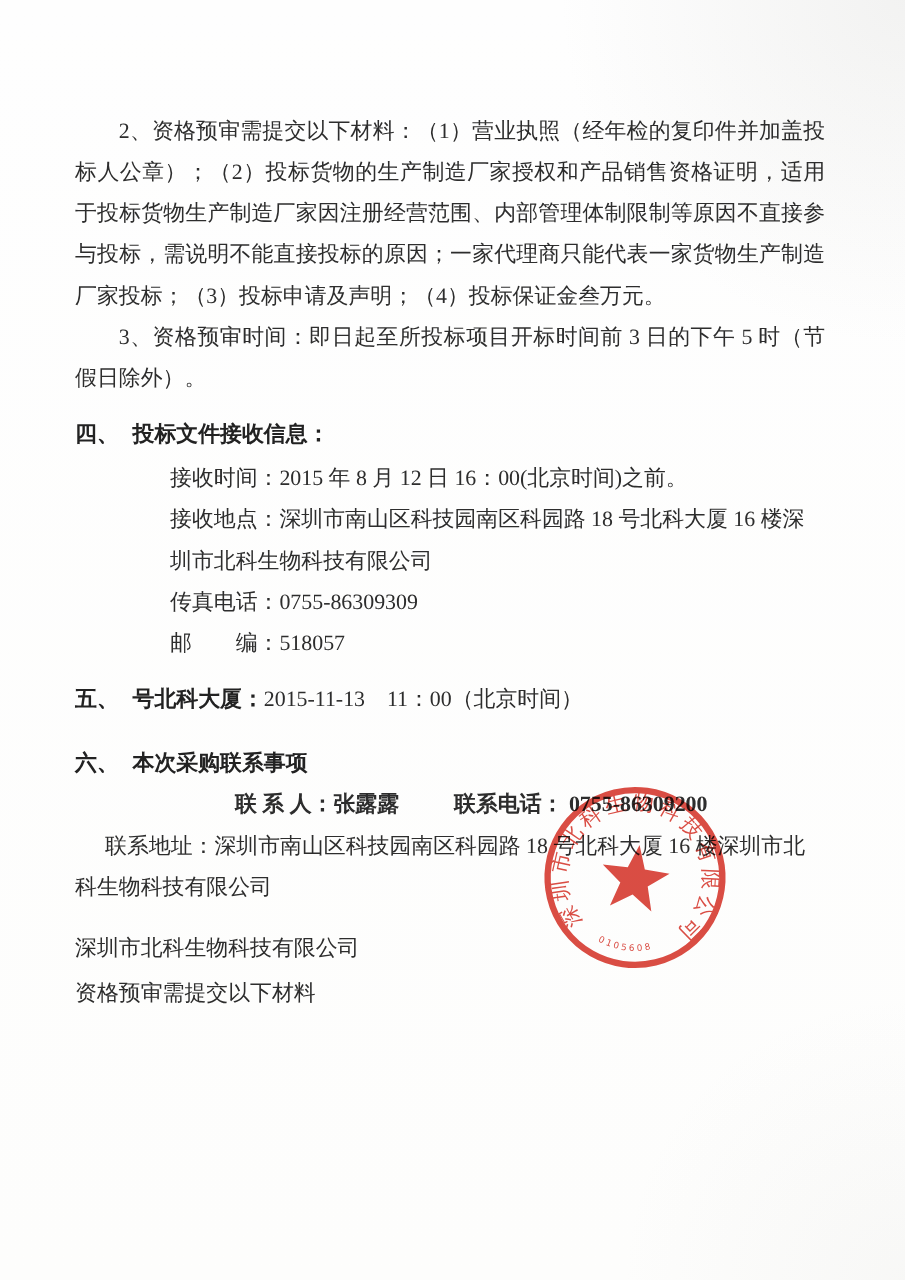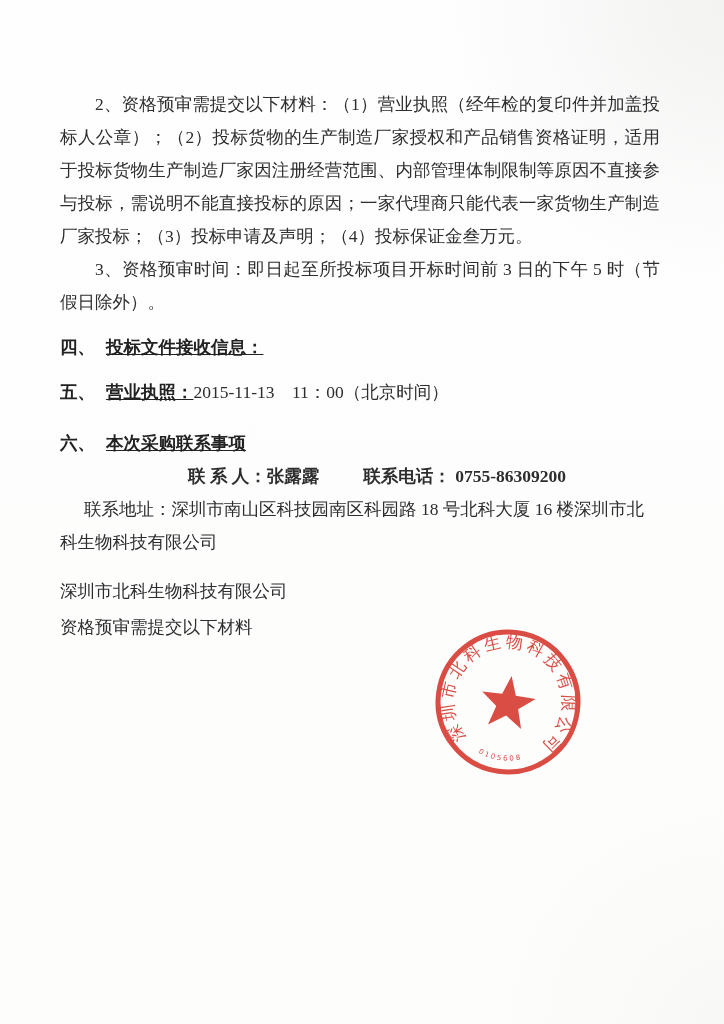--- a/index.html
+++ b/index.html
@@ -29,21 +29,21 @@
   }
   p { margin: 0; text-align: justify; }
   .indent2 { text-indent: 2em; }
   .section { display: flex; margin-top: 12px; }
   .sec-num {
     flex: 0 0 46px;
     font-weight: bold;
     color: #222;
   }
   .sec-body { flex: 1 1 auto; }
-  .sec-title { font-weight: bold; color: #222; text-decoration: underline; }
+  .sec-title { font-weight: bold; color: #222; }
   .sub-block { margin-left: 30px; margin-top: 2px; }
   .sub-line { text-align: left; }
   .addr-wrap { text-indent: 24px; margin-left: 0; text-align: left; }
   .contact-line { margin-left: 34px; text-align: center; font-weight: bold; }
   .gap-left { margin-left: 44px; }
   .signature {
     margin-top: 14px;
     text-align: right;
     padding-right: 8px;
     line-height: 36px;
@@ -68,27 +68,33 @@
 
     <p class="indent2">2、资格预审需提交以下材料：（1）营业执照（经年检的复印件并加盖投标人公章）；（2）投标货物的生产制造厂家授权和产品销售资格证明，适用于投标货物生产制造厂家因注册经营范围、内部管理体制限制等原因不直接参与投标，需说明不能直接投标的原因；一家代理商只能代表一家货物生产制造厂家投标；（3）投标申请及声明；（4）投标保证金叁万元。</p>
 
     <p class="indent2">3、资格预审时间：即日起至所投标项目开标时间前 3 日的下午 5 时（节假日除外）。</p>
 
 
     <div class="section">
       <span class="sec-num">四、</span>
       <div class="sec-body">
         <p class="sec-title">投标文件接收信息：</p>
+        <div class="sub-block">
+          <p class="sub-line">接收时间：2015 年 8 月 12 日 16：00(北京时间)之前。</p>
+          <p class="sub-line">接收地点：深圳市南山区科技园南区科园路 18 号北科大厦 16 楼深圳市北科生物科技有限公司</p>
+          <p class="sub-line">传真电话：0755-86309309</p>
+          <p class="sub-line">邮　　编：518057</p>
+        </div>
       </div>
     </div>
 
     <div class="section">
       <span class="sec-num">五、</span>
       <p class="sub-line" style="flex:1">
-        <span class="sec-title">营业执照：</span><span>2015-11-13　11：00（北京时间）</span>
+        <span class="sec-title">号北科大厦：</span><span>2015-11-13　11：00（北京时间）</span>
       </p>
     </div>
 
     <div class="section" style="margin-top:18px">
       <span class="sec-num">六、</span>
       <div class="sec-body">
         <p class="sec-title">本次采购联系事项</p>
       </div>
     </div>
 

